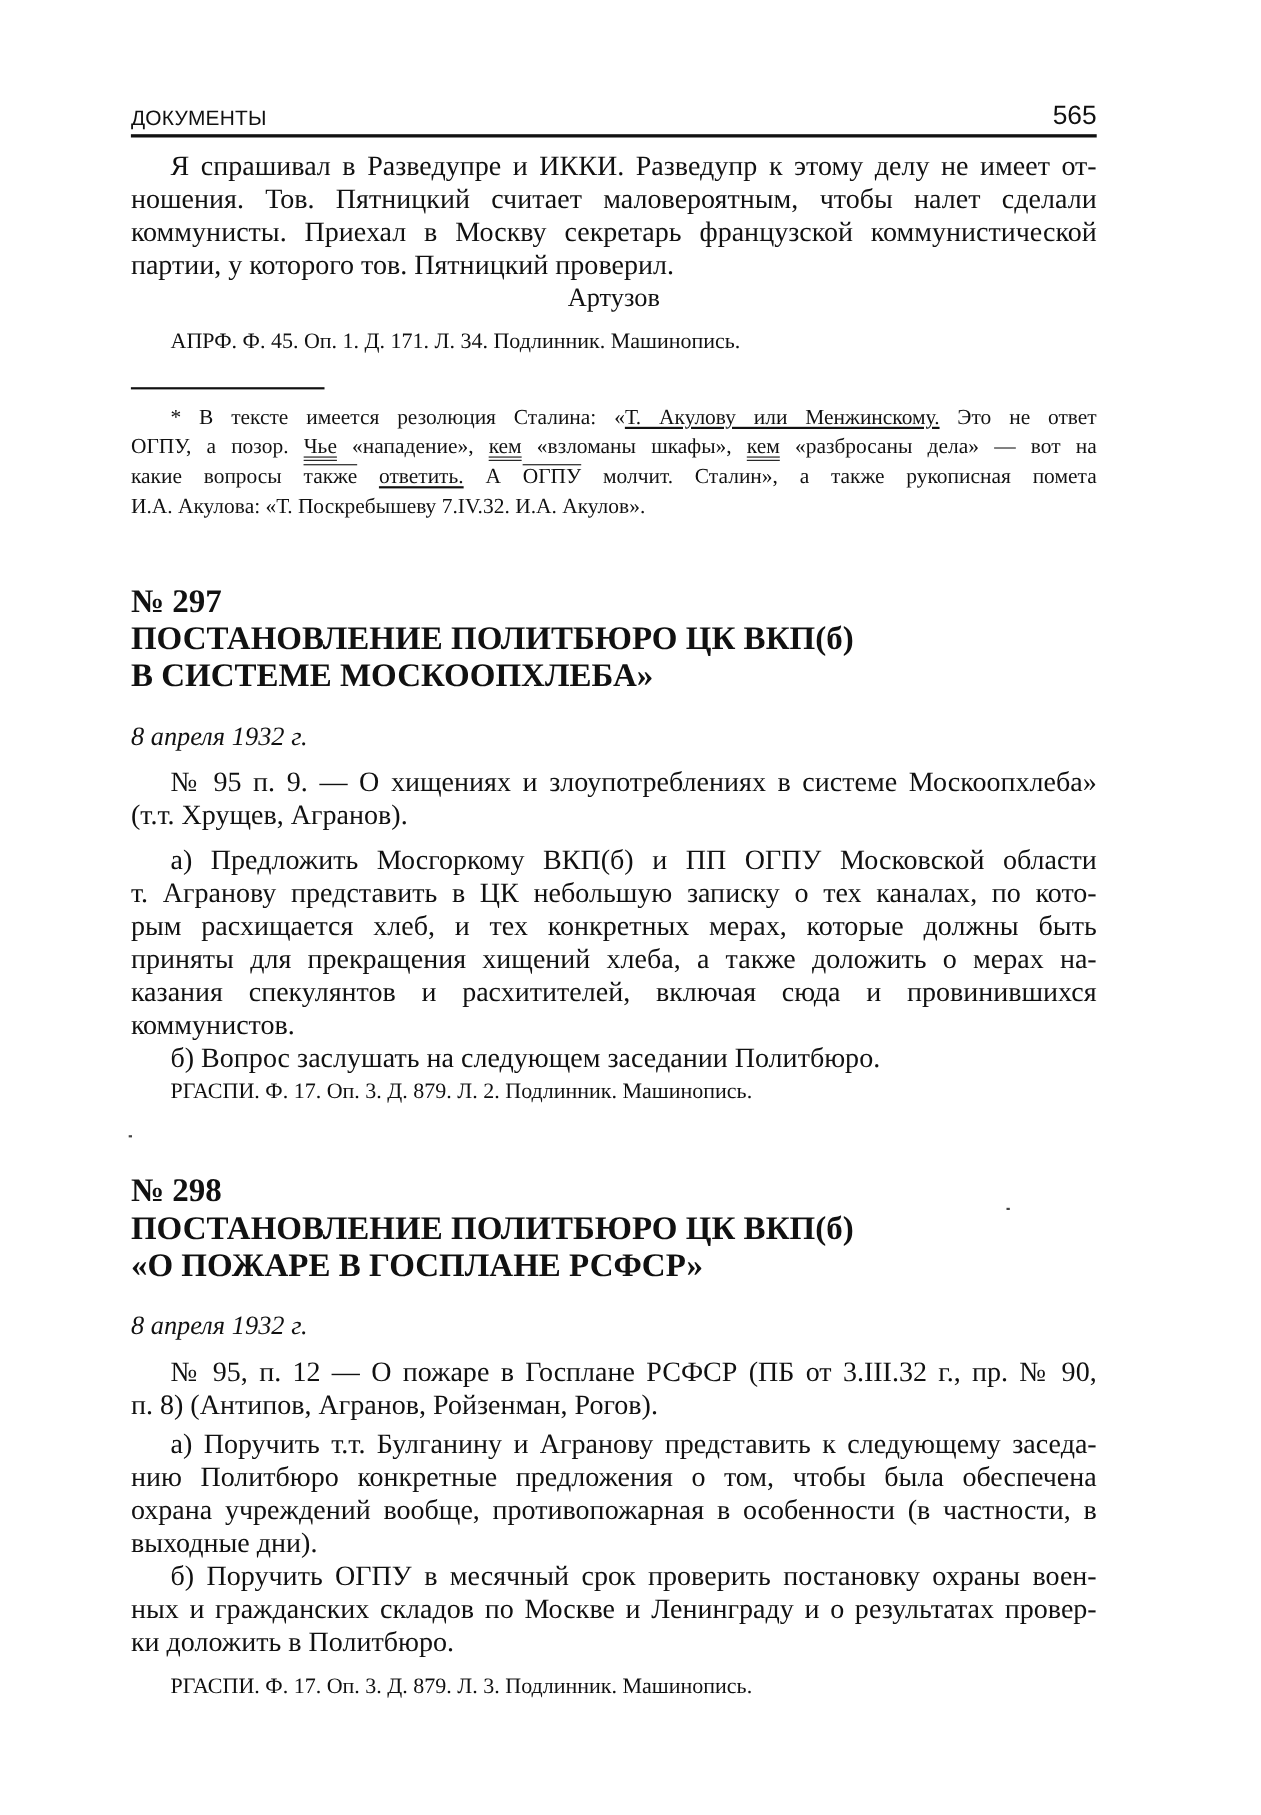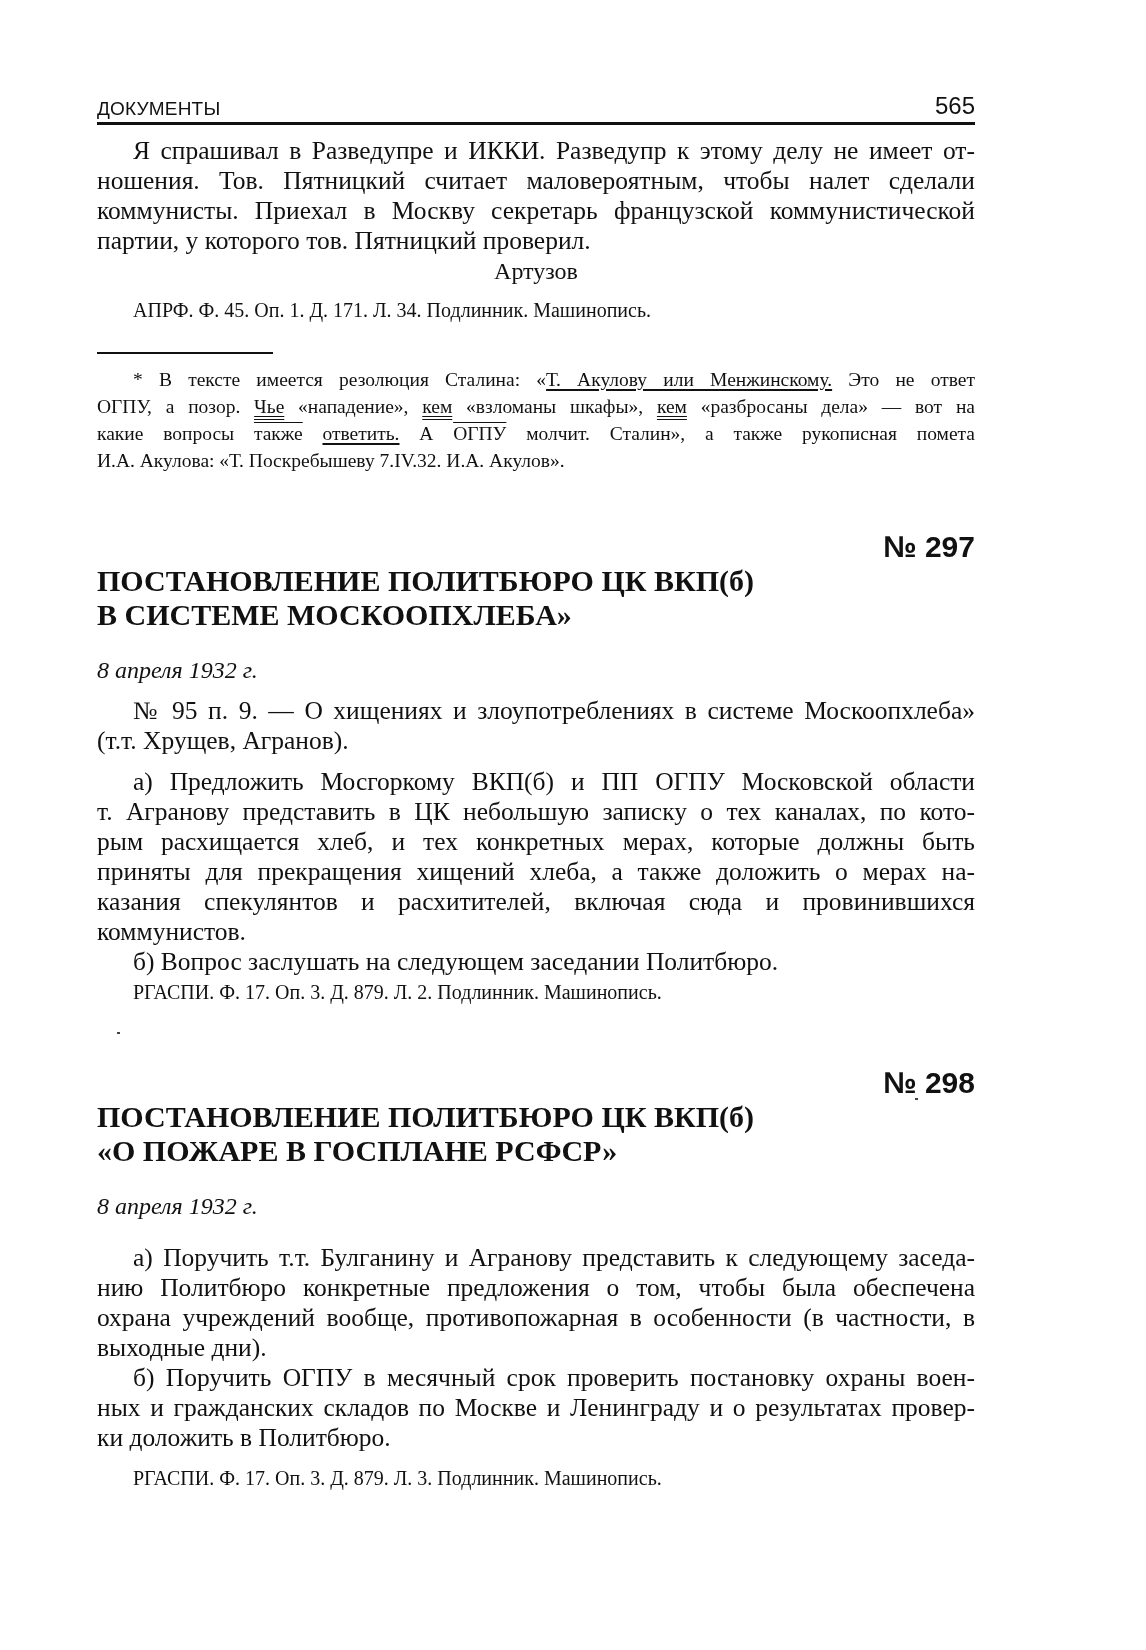--- a/index.html
+++ b/index.html
@@ -1,36 +1,36 @@
 <!DOCTYPE html>
 <html><head>
 <meta charset="utf-8">
 <style>
   html, body { margin: 0; padding: 0; background: #ffffff; }
   body { width: 1146px; height: 1650px; position: relative; overflow: hidden; color: #111; }
-  .page { position: absolute; left: 97px; top: 92px; width: 878px; }
+  .page { position: absolute; left: 119px; top: 92px; width: 878px; }
   .running-head { display: flex; justify-content: space-between; align-items: flex-end;
     font-family: "Liberation Sans", sans-serif; height: 28px; }
   .rh-title { font-size: 19px; letter-spacing: 0.2px; }
   .rh-page { font-size: 24px; }
   .rh-rule { height: 3px; background: #111; margin-top: 2px; }
   .body-text { font-family: "Liberation Serif", serif; font-size: 25.5px; line-height: 30px; }
   .ln { display: block; text-align: justify; text-align-last: justify; white-space: nowrap; }
   .ln.last { text-align-last: left; }
   .indent { padding-left: 36px; }
   .p1 { margin-top: 11px; }
   .signature { font-family: "Liberation Serif", serif; font-size: 24px;
     text-align: center; margin-top: 2px; }
   .archive { font-family: "Liberation Serif", serif; font-size: 20px; padding-left: 36px; }
   .fn-rule { width: 176px; height: 2px; background: #111; margin-top: 30px; }
   .footnote { font-family: "Liberation Serif", serif; font-size: 19.5px; line-height: 27px; margin-top: 12px; }
   .u1 { text-decoration: underline; text-decoration-thickness: 1.5px; text-underline-offset: 3px; }
   .u2 { text-decoration: underline double; text-underline-offset: 3px; }
   .o1 { text-decoration: overline; }
-  .doc-num { font-family: Liberation Sans, sans-serif; font-weight: bold; font-size: 30px; line-height: 34px; padding-left: 0; text-align: right; }
+  .doc-num { font-family: Liberation Serif, serif; font-weight: bold; font-size: 30px; line-height: 34px; padding-left: 0; }
   .doc-title { font-family: "Liberation Serif", serif; font-weight: bold; font-size: 30px; line-height: 34px; }
   .doc-date { font-family: "Liberation Serif", serif; font-style: italic; font-size: 24px; margin-top: 25px; }
   .mark { position: absolute; width: 3px; height: 2px; background: #444; }
 </style>
 </head>
 <body>
 
 <div class="page">
 
   <div class="running-head">
@@ -81,21 +81,25 @@
     <div class="archive" style="margin-top:4px;">РГАСПИ. Ф. 17. Оп. 3. Д. 879. Л. 2. Подлинник. Машинопись.</div>
   </div>
 
   <div style="margin-top:62px;">
     <div class="doc-num">№ 298</div>
     <div class="doc-title">
       <div>ПОСТАНОВЛЕНИЕ ПОЛИТБЮРО ЦК ВКП(б)</div>
       <div>«О ПОЖАРЕ В ГОСПЛАНЕ РСФСР»</div>
     </div>
     <div class="doc-date">8 апреля 1932 г.</div>
-    <div class="body-text" style="margin-top:23px;">
+    <div class="body-text" style="margin-top:12px;">
+      <span class="ln indent">№ 95, п. 12 — О пожаре в Госплане РСФСР (ПБ от 3.III.32 г., пр. № 90,</span>
+      <span class="ln last">п. 8) (Антипов, Агранов, Ройзенман, Рогов).</span>
+    </div>
+    <div class="body-text" style="margin-top:6px;">
       <span class="ln indent">а) Поручить т.т. Булганину и Агранову представить к следующему заседа-</span>
       <span class="ln">нию Политбюро конкретные предложения о том, чтобы была обеспечена</span>
       <span class="ln">охрана учреждений вообще, противопожарная в особенности (в частности, в</span>
       <span class="ln last">выходные дни).</span>
     </div>
     <div class="body-text">
       <span class="ln indent">б) Поручить ОГПУ в месячный срок проверить постановку охраны воен-</span>
       <span class="ln">ных и гражданских складов по Москве и Ленинграду и о результатах провер-</span>
       <span class="ln last">ки доложить в Политбюро.</span>
     </div>

